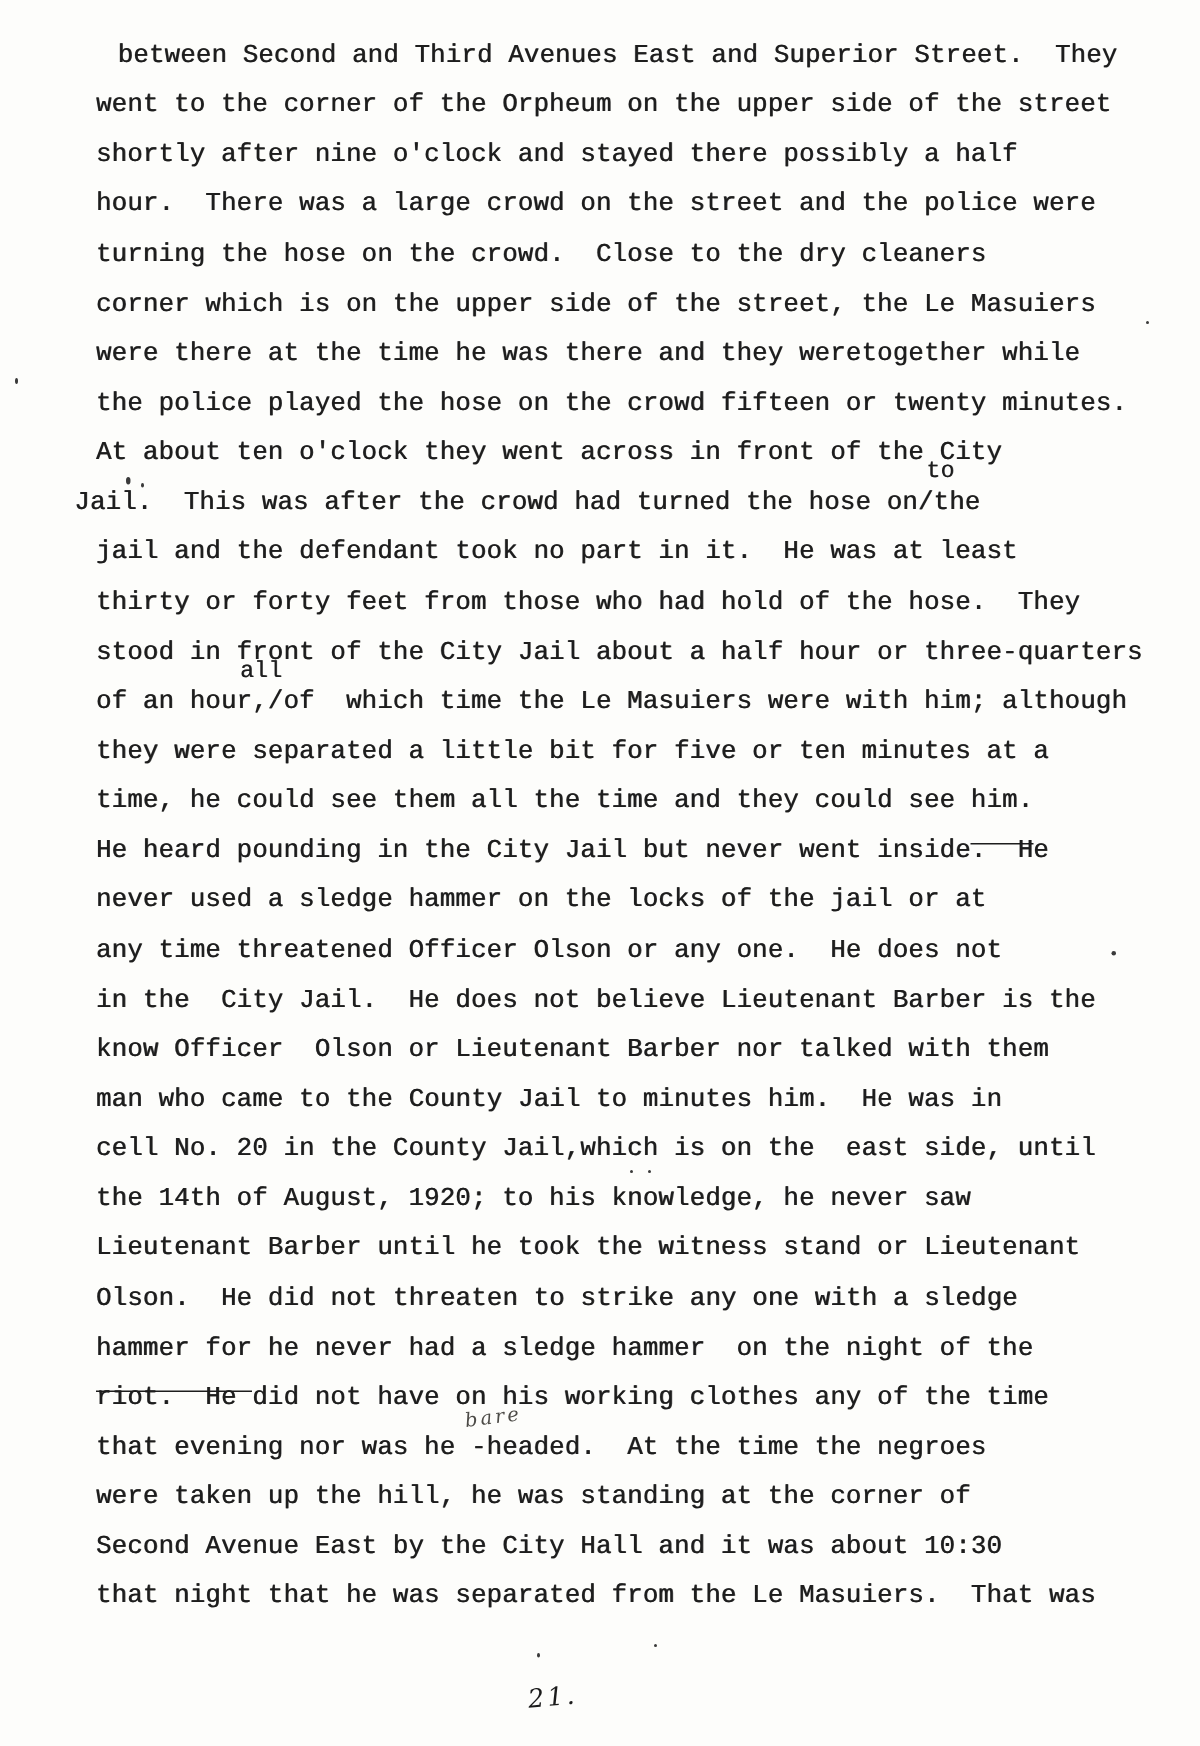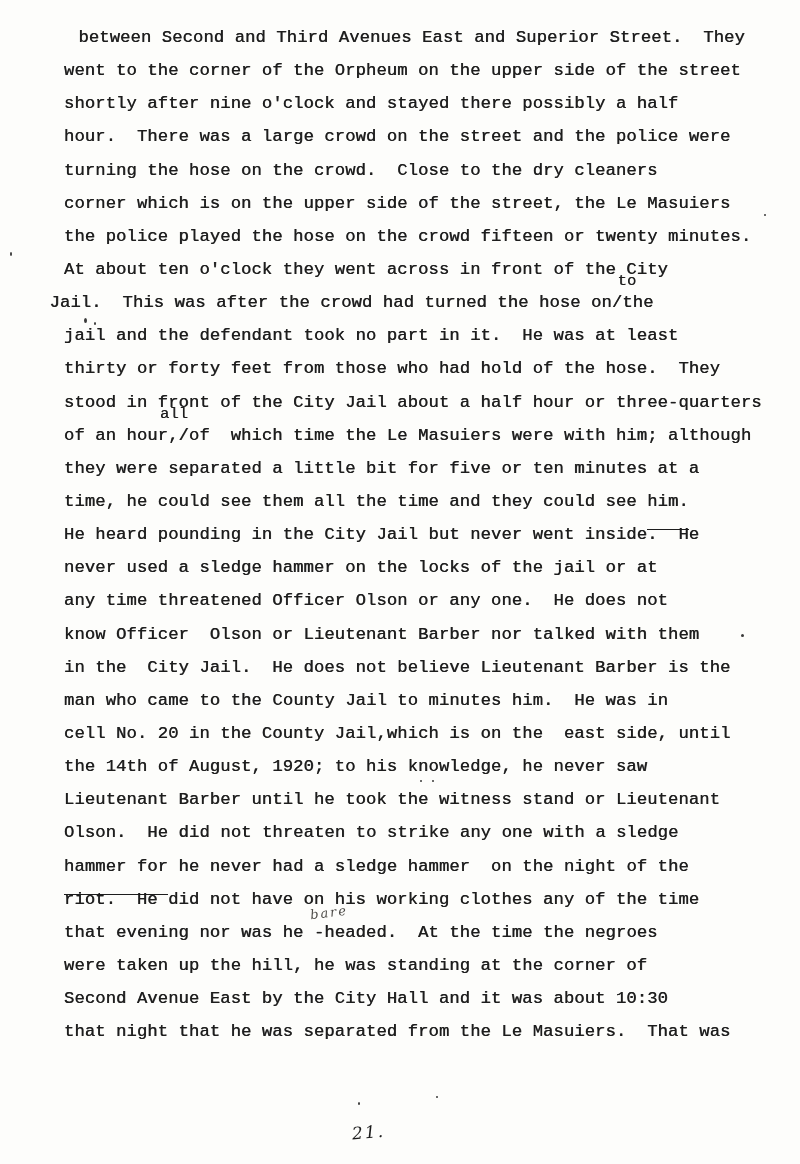--- a/index.html
+++ b/index.html
@@ -96,34 +96,35 @@
 <body>
 
 <div class="page">
   <div class="text-body" id="lines">
       <div class="line" style="text-indent: 1.4ch;"><span>between Second and Third Avenues East and Superior Street.  They</span></div>
       <div class="line"><span>went to the corner of the Orpheum on the upper side of the street</span></div>
       <div class="line"><span>shortly after nine o'clock and stayed there possibly a half</span></div>
       <div class="line"><span>hour.  There was a large crowd on the street and the police were</span></div>
       <div class="line"><span>turning the hose on the crowd.  Close to the dry cleaners</span></div>
       <div class="line"><span>corner which is on the upper side of the street, the Le Masuiers</span></div>
+      <div class="line"><span>were there at the time he was there and they weretogether while</span></div>
       <div class="line"><span>the police played the hose on the crowd fifteen or twenty minutes.</span></div>
       <div class="line"><span>At about ten o'clock they went across in front of the City</span></div>
       <div class="line" style="text-indent: -1.4ch;"><span>Jail.  This was after the crowd had turned the hose on/the</span><span class="ins" style="left: 632px;">to</span></div>
       <div class="line"><span>jail and the defendant took no part in it.  He was at least</span></div>
       <div class="line"><span>thirty or forty feet from those who had hold of the hose.  They</span></div>
       <div class="line"><span>stood in front of the City Jail about a half hour or three-quarters</span></div>
       <div class="line"><span>of an hour,/of  which time the Le Masuiers were with him; although</span><span class="ins" style="left: 159.976px;">all</span></div>
       <div class="line"><span>they were separated a little bit for five or ten minutes at a</span></div>
       <div class="line"><span>time, he could see them all the time and they could see </span><span class="u">him.</span></div>
       <div class="line"><span>He heard pounding in the City Jail but never went inside.  He</span></div>
       <div class="line"><span>never used a sledge hammer on the locks of the jail or at</span></div>
       <div class="line"><span>any time threatened Officer Olson or any one.  He does not</span></div>
+      <div class="line"><span>in the  City Jail.  He does not believe Lieutenant Barber is the</span></div>
       <div class="line"><span>know Officer  Olson or Lieutenant Barber nor talked with them</span></div>
-      <div class="line"><span>in the  City Jail.  He does not believe Lieutenant Barber is the</span></div>
       <div class="line"><span>man who came to the </span><span class="b">County Jail</span><span> to minutes him.  He was in</span></div>
       <div class="line"><span>cell No. 20 in the County Jail,which is on the  east side, until</span></div>
       <div class="line"><span>the 14th of August, 1920; to his knowledge, he never saw</span></div>
       <div class="line"><span>Lieutenant Barber until he took the witness stand or Lieutenant</span></div>
       <div class="line"><span>Olson.  He did </span><span class="b">not threaten to strike any one with a sledge</span></div>
       <div class="line"><span class="u">hammer for</span><span> he never had a sledge hammer  on the night of the</span></div>
       <div class="line"><span>riot.  He did not have on his working clothes any of the time</span></div>
       <div class="line"><span>that evening nor was he </span><span class="redacted" style="width: 45.408px;"><span class="hand-above">bare</span></span><span>-headed.  At the time the negroes</span></div>
       <div class="line"><span>were taken up the hill, he was standing at the corner of</span></div>
       <div class="line"><span>Second Avenue East by the City Hall and it was about 10:30</span></div>

